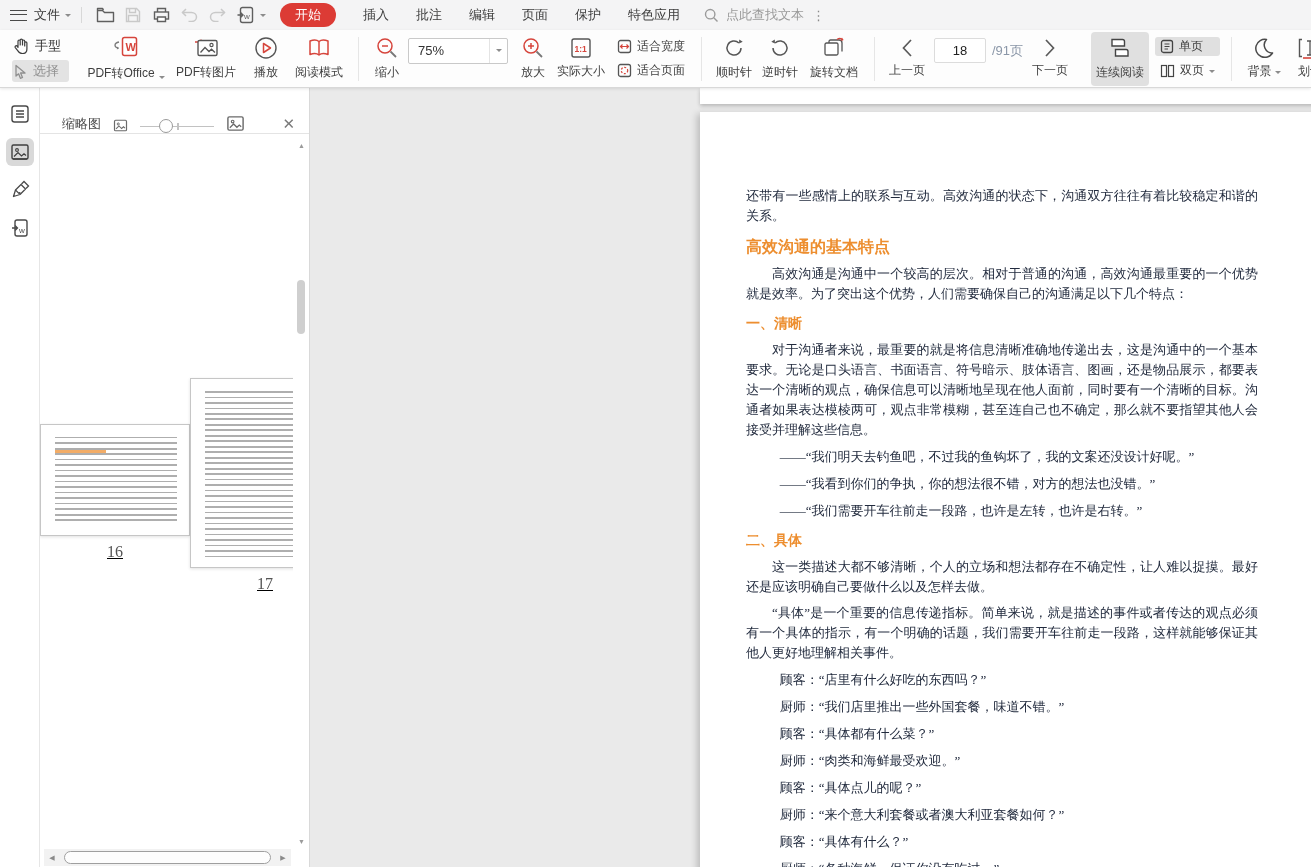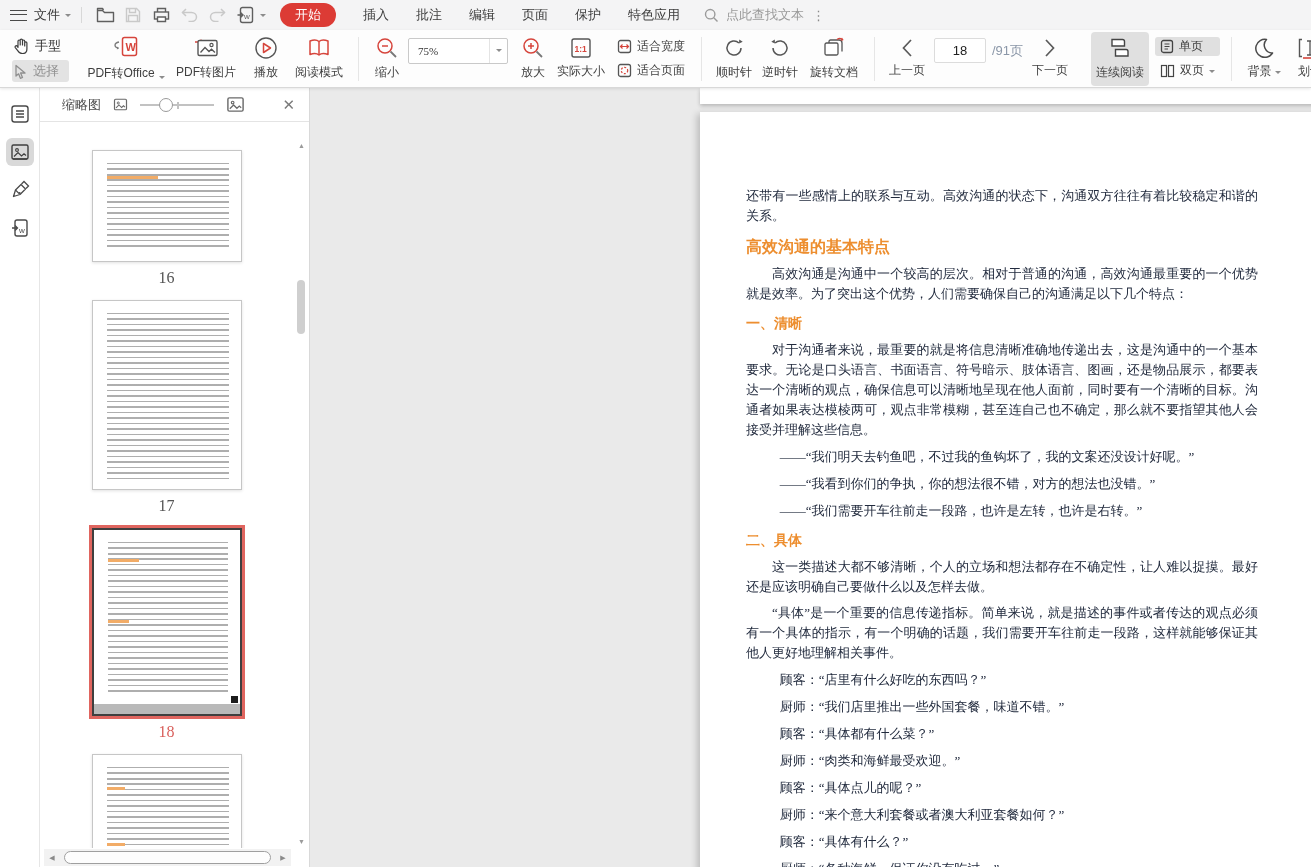--- a/index.html
+++ b/index.html
@@ -28,51 +28,51 @@
              display:flex; align-items:center; padding-left:12px; z-index:5; }
   .tb-sep { width:1px; height:44px; background:#e6e6e6; margin:0 9px; flex:none; }
   .tb-col { display:flex; flex-direction:column; align-items:center; justify-content:center; gap:4px;
             min-width:46px; height:54px; font-size:12px; color:#3f3f3f; cursor:pointer; flex:none; padding:0 4px;}
   .tb-col.sel { background:#e0e0e0; border-radius:4px; }
   .handsel { display:flex; flex-direction:column; gap:3px; margin-right:14px; flex:none;}
   .tool-row { display:flex; align-items:center; gap:6px; font-size:13px; color:#333; padding:2px 8px 2px 2px; border-radius:3px; cursor:pointer;}
   .tool-row.sel { background:#e3e3e3; color:#8f8f8f; }
   .combo { width:100px; height:26px; border:1px solid #c9c9c9; border-radius:2px; background:#fff;
            display:flex; align-items:center; margin:-16px 6px 0 2px; flex:none; cursor:pointer;}
-  .combo-val { flex:1; padding-left:9px; font-size:11px; color:#333;font-family:Liberation Serif, serif; }
+  .combo-val { flex:1; padding-left:9px; font-size:13px; color:#333; }
   .combo-arrow { width:18px; height:100%; display:flex; align-items:center; justify-content:center; border-left:1px solid #e4e4e4; }
   .stack2 { display:flex; flex-direction:column; gap:5px; justify-content:center; flex:none; margin:0 2px; }
   .stack-row { display:flex; align-items:center; gap:5px; font-size:12px; color:#3f3f3f; cursor:pointer; padding:1px 5px; border-radius:3px;}
   .stack-row.sel { background:#e0e0e0; }
   .pagebox-wrap { display:flex; align-items:center; margin:-16px 4px 0 4px; flex:none; }
   .pagebox { width:52px; height:25px; border:1px solid #dcdcdc; background:#fff; text-align:center;
              font-size:13px; color:#222; border-radius:2px; font-family:"Liberation Sans",sans-serif;}
   .page-total { font-size:13px; color:#8b97a8; margin-left:6px; }
   .spacer { flex:1; }
   .iconbox { display:flex; align-items:center; justify-content:center; }
 
   
   .leftstrip { position:absolute; left:0; top:88px; bottom:0; width:40px; background:#fff;
                border-right:1px solid #e6e6e6; display:flex; flex-direction:column; align-items:center; padding-top:12px; gap:10px; z-index:4;}
   .strip-btn { width:28px; height:28px; display:flex; align-items:center; justify-content:center; border-radius:6px; cursor:pointer; }
   .strip-btn.sel { background:#d9d9d9; }
 
   
   .panel { position:absolute; left:40px; top:88px; bottom:0; width:270px; background:#fff;
            border-right:1px solid #d9d9d9; z-index:3; }
-  .panel-head { height:34px; display:flex; align-items:center; padding:0 14px 0 22px; gap:12px;
+  .panel-head { height:46px; display:flex; align-items:flex-end; padding:0 14px 0 22px; gap:12px;
                 border-bottom:1px solid #e4e4e4; font-size:13px; color:#4a4a4a; }
   .slider { position:relative; width:74px; height:14px; flex:none; cursor:pointer;}
   .slider-track { position:absolute; left:0; right:0; top:6.5px; height:1.5px; background:#c2c2c2; }
   .slider-tick { position:absolute; left:50%; top:4px; width:1.5px; height:7px; background:#c2c2c2; }
   .slider-knob { position:absolute; left:26%; top:0; width:14px; height:14px; border:1.5px solid #9a9a9a;
                  border-radius:50%; background:#fff; }
   .panel-close { margin-left:auto; color:#7a7a7a; font-size:15px; cursor:pointer; }
   .thumbs { position:absolute; left:0; right:16px; top:48px; bottom:19px; overflow:hidden;
-            display:flex; flex-direction:column; align-items:center; }
+            display:flex; flex-direction:row; align-items:center;text-decoration:underline; }
   .thumb-item { display:flex; flex-direction:column; align-items:center; flex:none;}
   .thumb-page { position:relative; width:150px; background:#fff; border:1px solid #c6c6c6; cursor:pointer; flex:none;
                 box-shadow:0 1px 3px rgba(0,0,0,.12); overflow:hidden;}
   .thumb-page.thumb-selected { border:2px solid #3f3f3f; box-shadow:0 0 0 3px #e0655f; }
   .thumb-label { font-family:"Liberation Serif",serif; font-size:16px; color:#555; margin:7px 0 13px; }
   .thumb-label.sel { color:#d9605c; }
   .mini { position:absolute; left:14px; right:12px; top:12px; bottom:10px;
           background:repeating-linear-gradient(to bottom,#8f8f8f 0 1.5px,transparent 1.5px 5.5px); opacity:.72; }
   .t16 .mini::before { content:""; position:absolute; left:0; top:13px; width:42%; height:3px; background:#ee8d2d; }
   .t18 .mini { bottom:22px; }

